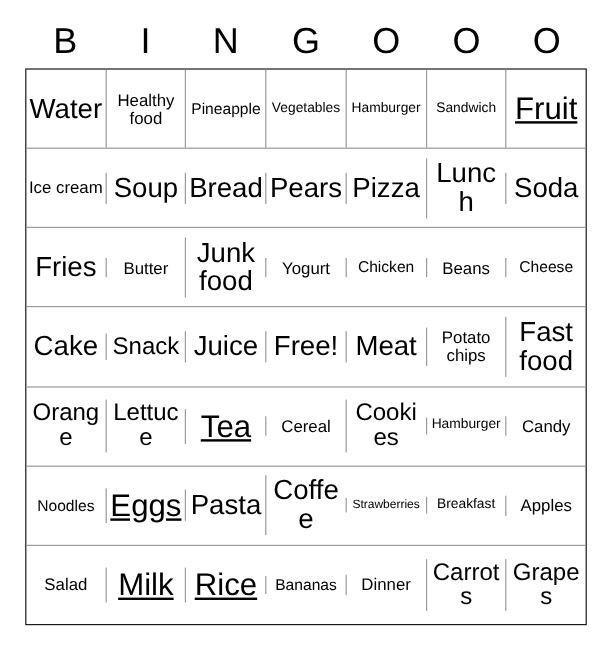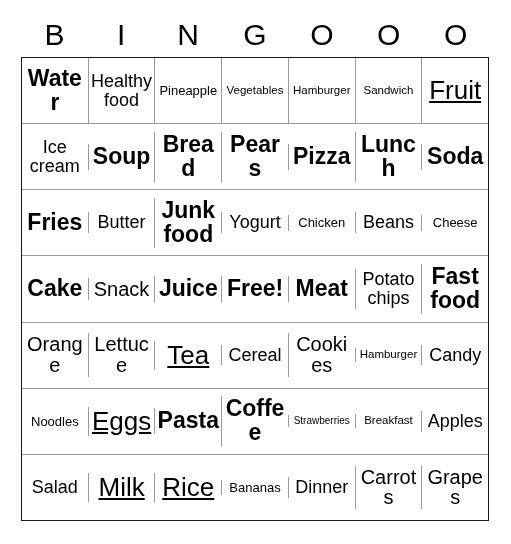--- a/index.html
+++ b/index.html
@@ -81,22 +81,22 @@
   }
   .cell + .cell {
     border-left: 1px solid #9a9a9a;
   }
 
   
   .fs-xs   { font-size: 10px; }
   .fs-s    { font-size: 11.5px; }
   .fs-sm   { font-size: 13px; }
   .fs-m    { font-size: 20px; }
-  .fs-ml   { font-size: 18px; }
-  .fs-xl   { font-size: 23px; font-weight: bold; }
+  .fs-ml   { font-size: 14px; }
+  .fs-xl   { font-size: 23px; }
   .fs-xxl  { font-size: 26px; text-decoration: underline; }
 </style>
 </head>
 <body>
 
 <div id="bingo-card">
 
   <div class="header-row">
       <div class="header-letter">B</div>
       <div class="header-letter">I</div>

